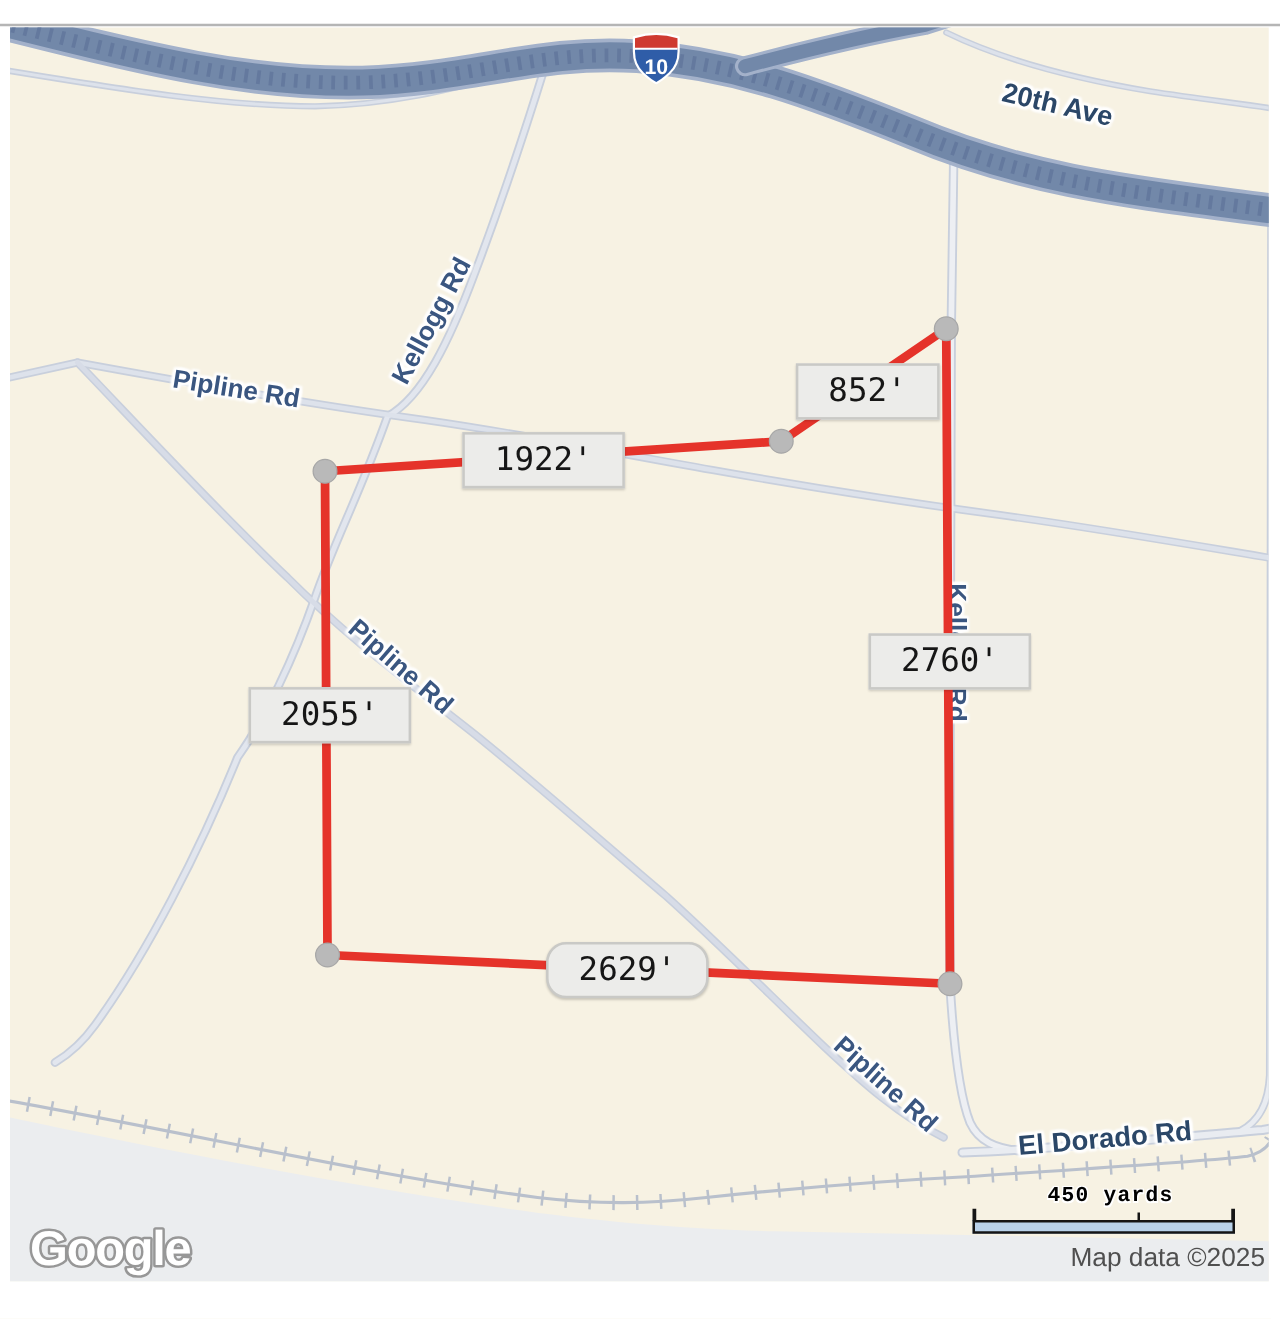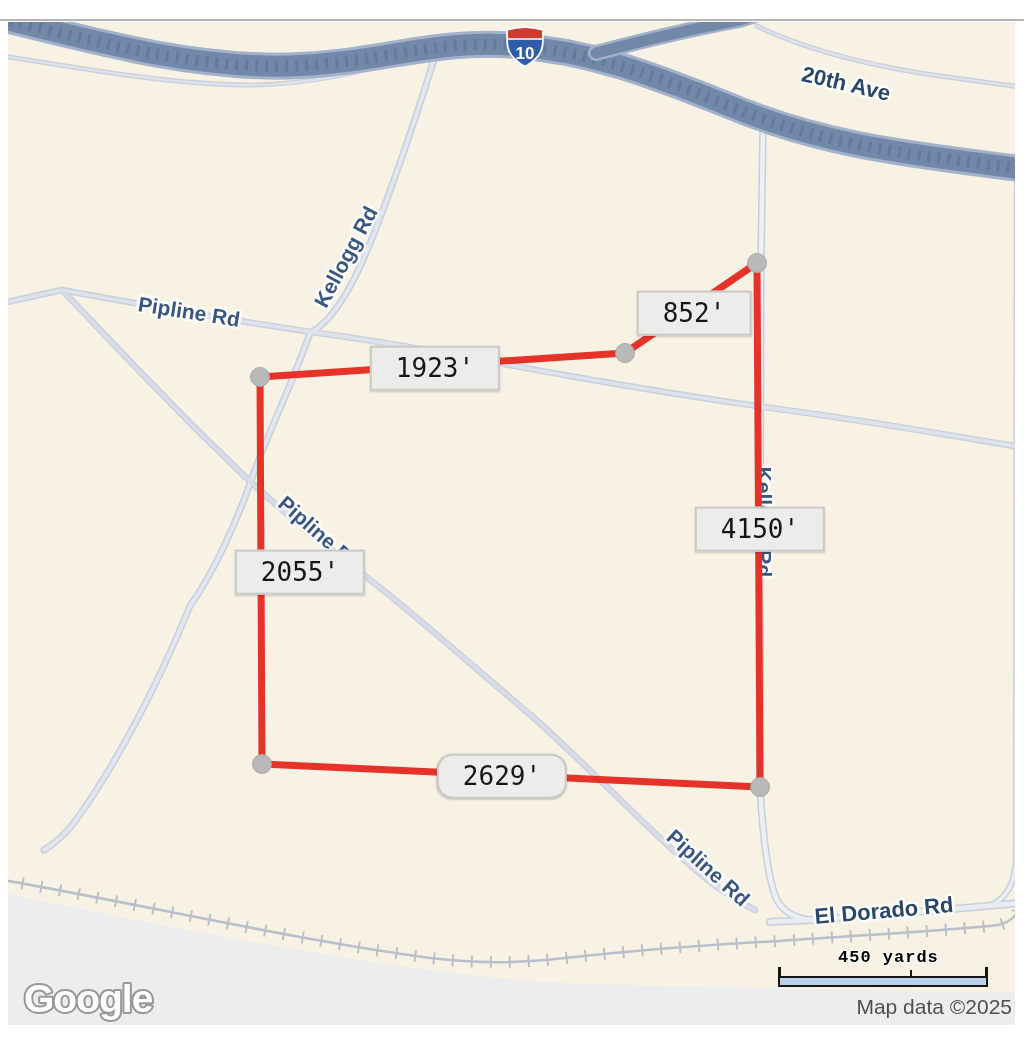--- a/index.html
+++ b/index.html
@@ -112,24 +112,24 @@
   <path d="M260,377 L625,353 L757,263 L760,787 L262,764 Z" fill="none" stroke="#e5332a" stroke-width="7" stroke-linecap="round" stroke-linejoin="round"></path>
   <g fill="#b9b9b9" stroke="#a7a7a7" stroke-width="1">
     <circle cx="260" cy="377" r="9.5"></circle>
     <circle cx="625" cy="353" r="9.5"></circle>
     <circle cx="757" cy="263" r="9.5"></circle>
     <circle cx="760" cy="787" r="9.5"></circle>
     <circle cx="262" cy="764" r="9.5"></circle>
   </g>
 </svg>
 
-<div class="measure" style="left:435px;top:368px;">1923'</div>
+<div class="measure" style="left:435px;top:368px;">1922'</div>
 <div class="measure" style="left:694px;top:313px;">852'</div>
-<div class="measure" style="left:760px;top:529px;">4150'</div>
-<div class="measure" style="left:264px;top:572px;margin-left:36px;">2055'</div>
+<div class="measure" style="left:760px;top:529px;">2760'</div>
+<div class="measure" style="left:264px;top:572px;">2055'</div>
 <div class="measure" style="left:502px;top:776px;border-radius:16px;">2629'</div>
 
 <div class="scalebar">
   <span class="scale-text">450 yards</span>
   <div class="tick-left"></div>
   <div class="tick-mid"></div>
   <div class="tick-right"></div>
   <div class="bar"></div>
 </div>
 

